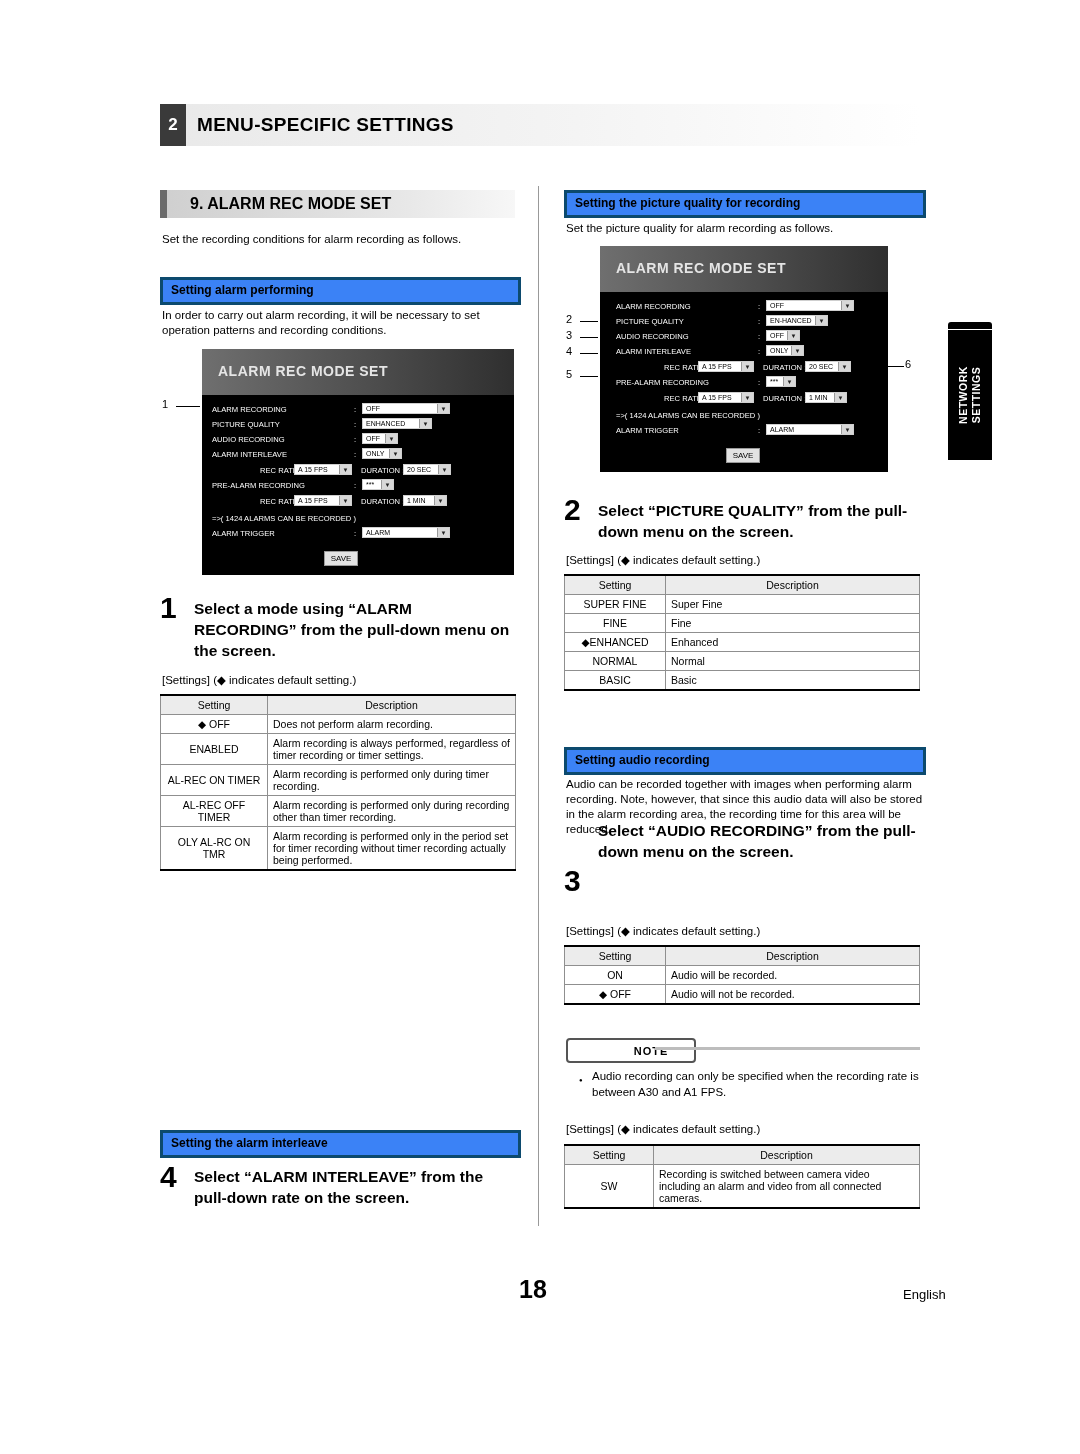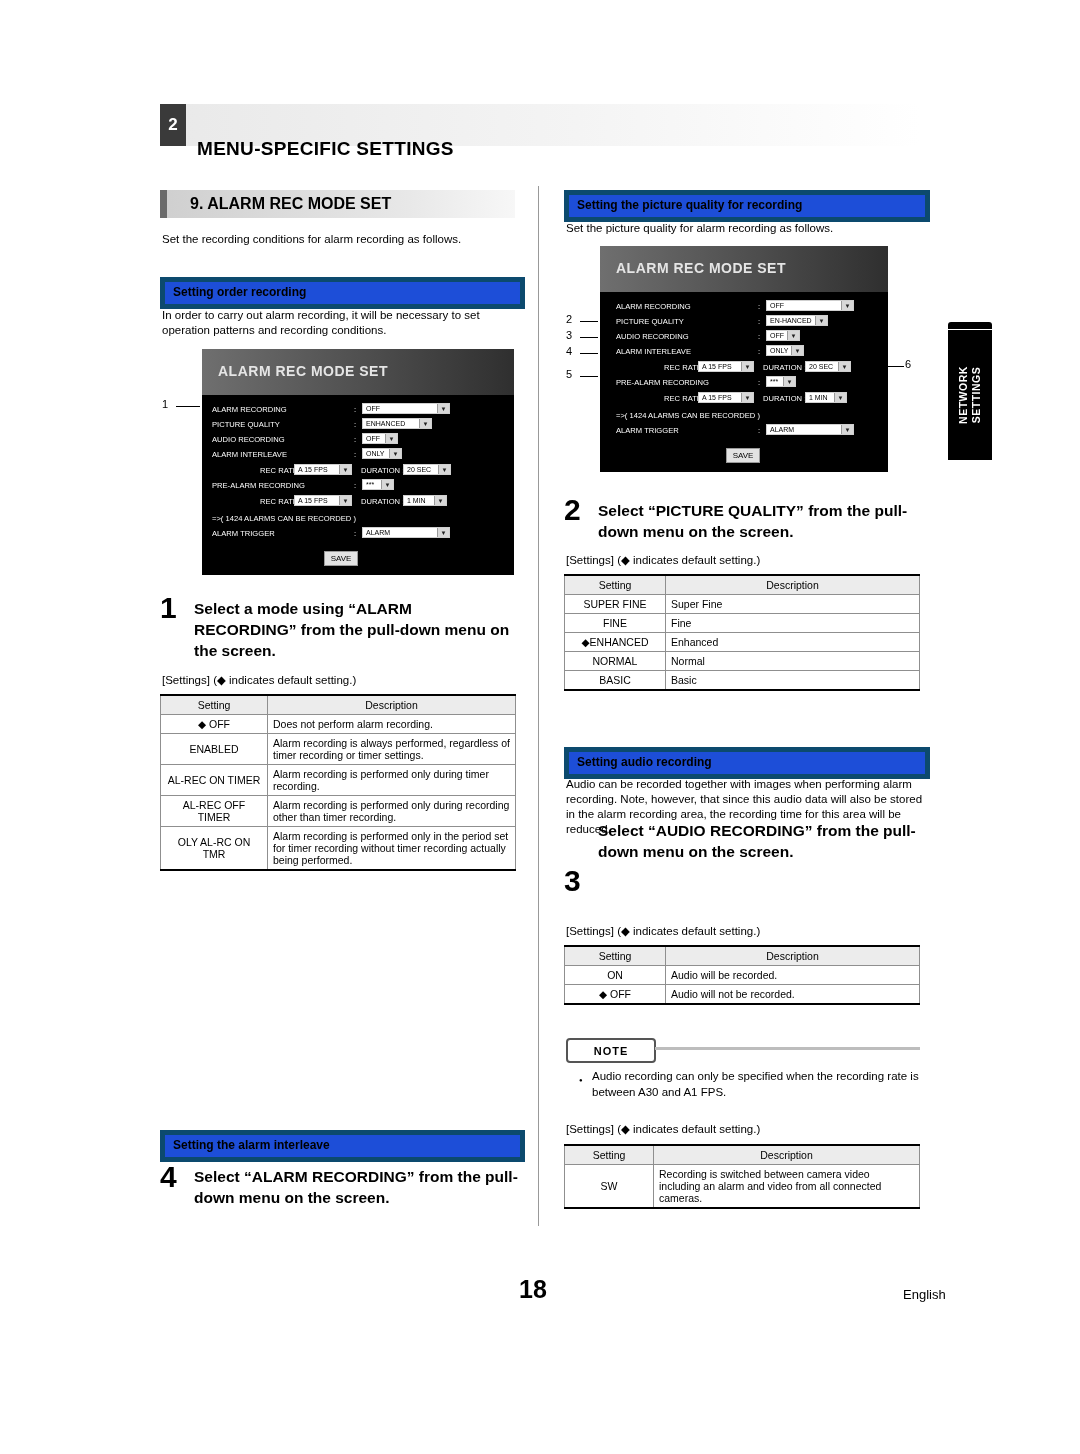--- a/index.html
+++ b/index.html
@@ -2,32 +2,32 @@
 <html><head>
 <meta charset="utf-8">
 <style>
   html,body{margin:0;padding:0;}
   body{width:1080px;height:1454px;background:#ffffff;font-family:"Liberation Sans",sans-serif;color:#000;position:relative;}
   .page{position:relative;width:1080px;height:1454px;}
 
   
   .hdr{position:absolute;left:160px;top:104px;width:760px;height:42px;background:linear-gradient(to right,#e9e9e9 0%,#f4f4f4 55%,#ffffff 100%);}
   .hdr-num{position:absolute;left:160px;top:104px;width:26px;height:42px;background:#3a3a3a;color:#fff;font-weight:bold;font-size:17px;display:flex;align-items:center;justify-content:center;}
-  .hdr-title{position:absolute;left:197px;top:114px;font-weight:bold;font-size:19px;letter-spacing:.3px;margin-top:24px;}
+  .hdr-title{position:absolute;left:197px;top:114px;font-weight:bold;font-size:19px;letter-spacing:.3px;}
 
   
   .sec-title-bar{position:absolute;left:160px;top:190px;width:355px;height:28px;background:linear-gradient(to right,#cfcfcf 0%,#e8e8e8 70%,#f7f7f7 100%);}
   .sec-title-bar .tick{position:absolute;left:0;top:0;width:7px;height:28px;background:#6b6b6b;}
   .sec-title-bar span{position:absolute;left:30px;top:5px;font-weight:bold;font-size:16px;}
 
   .para{font-size:11.5px;line-height:15px;}
 
   .lead-left{position:absolute;left:162px;top:232px;width:356px;}
 
-  .subbar{position:absolute;border:5px solid #0c4a6e;background:#1d4ed8;height:22px;}
+  .subbar{position:absolute;border:3px solid #0c4a6e;background:#3b82f6;height:22px;}
   .subbar span{position:absolute;left:8px;top:3px;font-size:12px;font-weight:bold;}
 
   
   .screen{position:absolute;background:#000;color:#fff;}
   .screen .scr-title-bar{position:absolute;left:0;top:0;right:0;height:46px;background:linear-gradient(to right,#6f6f6f 0%,#4d4d4d 55%,#2f2f2f 100%);}
   .screen .scr-title{position:absolute;left:16px;top:14px;font-weight:bold;font-size:14px;letter-spacing:.5px;color:#e5e5e5;}
   .lbl{position:absolute;font-size:7.6px;color:#fff;white-space:nowrap;}
   .field{position:absolute;background:#fff;color:#000;border:1px solid #cfcfcf;font-size:7px;display:flex;align-items:center;box-sizing:border-box;}
   .field .txt{padding-left:3px;flex:1;white-space:nowrap;overflow:hidden;}
   .field .arw{width:11px;height:100%;background:#d8d8d8;border-left:1px solid #9a9a9a;display:flex;align-items:center;justify-content:center;font-size:6px;color:#222;}
@@ -81,21 +81,21 @@
   <div class="hdr-num">2</div>
   <div class="hdr-title">MENU-SPECIFIC SETTINGS</div>
 
   <div class="sec-title-bar">
     <div class="tick"></div>
     <span>9. ALARM REC MODE SET</span>
   </div>
   <div class="para lead-left">Set the recording conditions for alarm recording as follows.</div>
 
   <div class="subbar" style="left:160px;top:277px;width:355px;">
-    <span>Setting order recording</span>
+    <span>Setting alarm performing</span>
   </div>
   <div class="para" style="position:absolute;left:162px;top:308px;width:356px;">In order to carry out alarm recording, it will be necessary to set operation patterns and recording conditions.</div>
 
   <div class="screen" style="left:202px;top:349px;width:312px;height:226px;">
     <div class="scr-title-bar"></div>
     <div class="scr-title">ALARM REC MODE SET</div>
 
     <div class="lbl" style="left:10px;top:56px;">ALARM RECORDING</div>
     <div class="lbl" style="left:152px;top:56px;">:</div>
     <div class="field" style="left:160px;top:54px;width:88px;height:11px;">
@@ -200,21 +200,21 @@
         <td class="c">OLY AL-RC ON TMR</td>
         <td>Alarm recording is performed only in the period set for timer recording without timer recording actually being performed.</td>
       </tr>
     </tbody>
   </table>
 
   <div class="subbar" style="left:160px;top:1130px;width:355px;">
     <span>Setting the alarm interleave</span>
   </div>
   <div class="stepnum" style="left:160px;top:1162px;">4</div>
-  <div class="steptxt" style="left:194px;top:1166px;width:324px;">Select “ALARM RECORDING” from the pull-down menu on the screen.</div>
+  <div class="steptxt" style="left:194px;top:1166px;width:324px;">Select “ALARM INTERLEAVE” from the pull-down rate on the screen.</div>
 
   <div class="vdiv"></div>
 
   <div class="subbar" style="left:564px;top:190px;width:356px;">
     <span>Setting the picture quality for recording</span>
   </div>
   <div class="para" style="position:absolute;left:566px;top:221px;width:356px;">Set the picture quality for alarm recording as follows.</div>
 
   <div class="screen" style="left:600px;top:246px;width:288px;height:226px;">
     <div class="scr-title-bar"></div>
@@ -357,21 +357,21 @@
         <td>Audio will be recorded.</td>
       </tr>
       <tr>
         <td class="c">◆ OFF</td>
         <td>Audio will not be recorded.</td>
       </tr>
     </tbody>
   </table>
 
   <div class="notebox">
-    <div class="note-lbl" style="left:566px;top:1038px;">
+    <div class="note-lbl" style="left:566px;top:1038px;padding-left:40px;">
       <b>NOTE</b>
     </div>
     <div class="note-line" style="left:655px;top:1047px;width:265px;"></div>
   </div>
   <div class="bullet" style="left:592px;top:1068px;width:330px;">Audio recording can only be specified when the recording rate is between A30 and A1 FPS.</div>
 
   <div class="settings-note" style="left:566px;top:1122px;">[Settings] (◆ indicates default setting.)</div>
 
   <table class="tbl tbl-wrap-bottom" style="left:564px;top:1144px;width:356px;">
     <thead>

